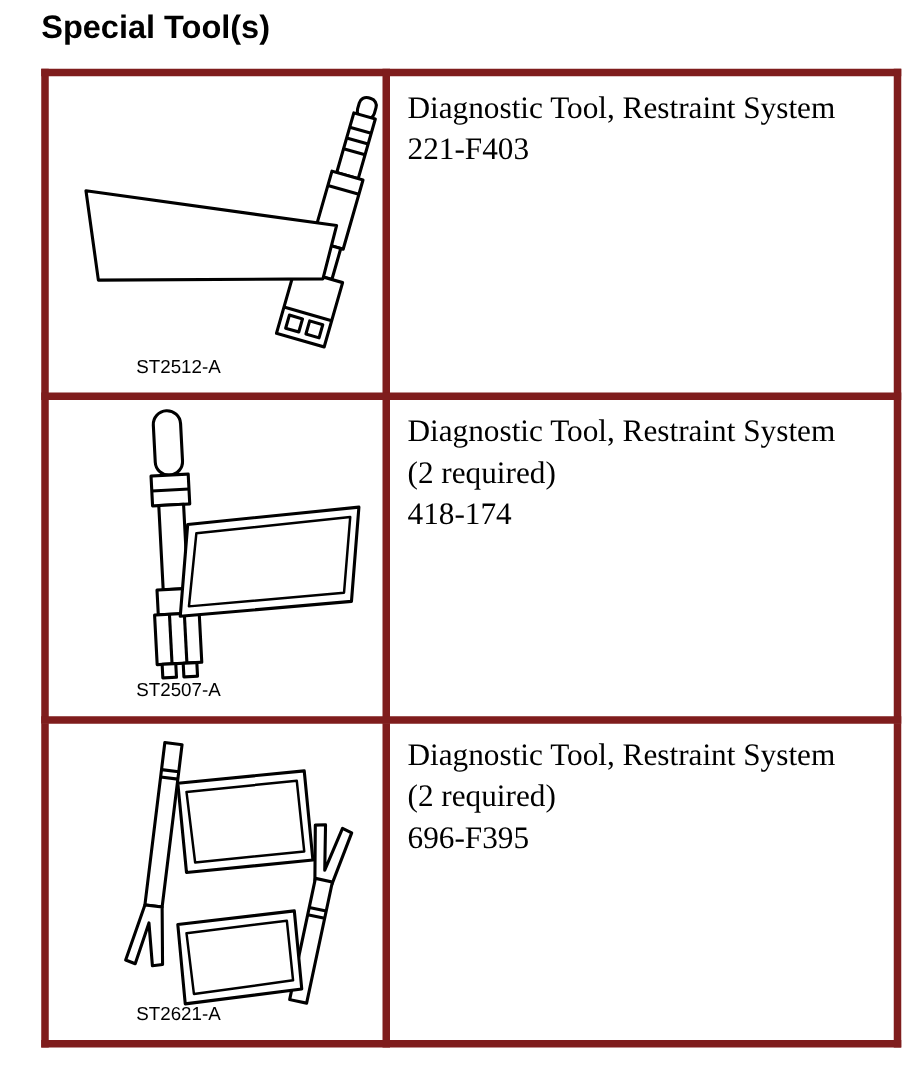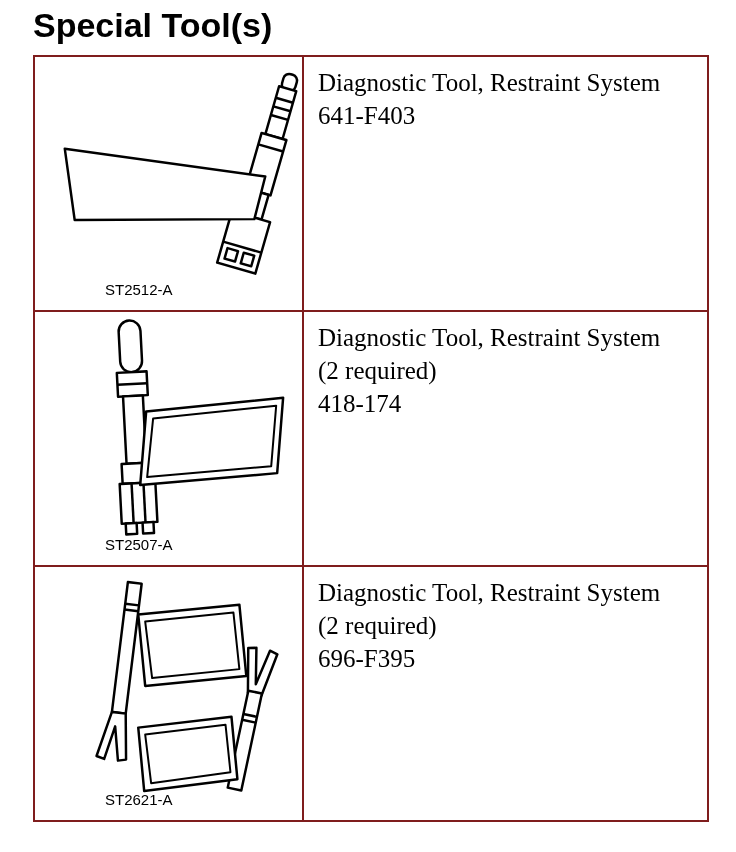--- a/index.html
+++ b/index.html
@@ -12,34 +12,34 @@
     width: 736px;
     height: 852px;
     background: #ffffff;
     font-family: "Liberation Sans", sans-serif;
     color: #000000;
   }
   .title {
     position: absolute;
     left: 33px;
     top: 6px;
-    font-size: 34px;
+    font-size: 26px;
     font-weight: bold;
     font-family: "Liberation Sans", sans-serif;
   }
   table.tool-table {
     position: absolute;
     left: 33px;
     top: 55px;
     width: 672px;
     border-collapse: collapse;
     table-layout: fixed;
   }
   table.tool-table td {
-    border: 2px solid #7f1d1d;
+    border: 6px solid #7f1d1d;
     vertical-align: top;
     padding: 0;
   }
   td.img-cell { width: 267px; }
   td.desc-cell { width: 403px; }
   .img-wrap {
     position: relative;
     width: 265px;
     height: 253px;
     overflow: hidden;
@@ -91,21 +91,21 @@
               <rect x="3" y="-27" width="11" height="11"></rect>
             </g>
             <path d="M30,92 L232,120 L221,163 L40,164 Z" fill="#fff" stroke="#000" stroke-width="2.5" stroke-linejoin="round"></path>
           </svg>
           <div class="img-label">ST2512-A</div>
         </div>
       </td>
       <td class="desc-cell">
         <div class="desc-wrap">
           <div class="desc">Diagnostic Tool, Restraint System</div>
-          <div class="part">641-F403</div>
+          <div class="part">221-F403</div>
         </div>
       </td>
     </tr>
 
     <tr>
       <td class="img-cell">
         <div class="img-wrap">
           <svg class="tool-art" viewBox="0 0 267 225" width="265" height="224" xmlns="http://www.w3.org/2000/svg">
             <g transform="translate(106,224) rotate(-3)" stroke="#000" stroke-width="2.5" fill="#fff" stroke-linejoin="round">
               <rect x="-11" y="-216" width="22" height="52" rx="11"></rect>

